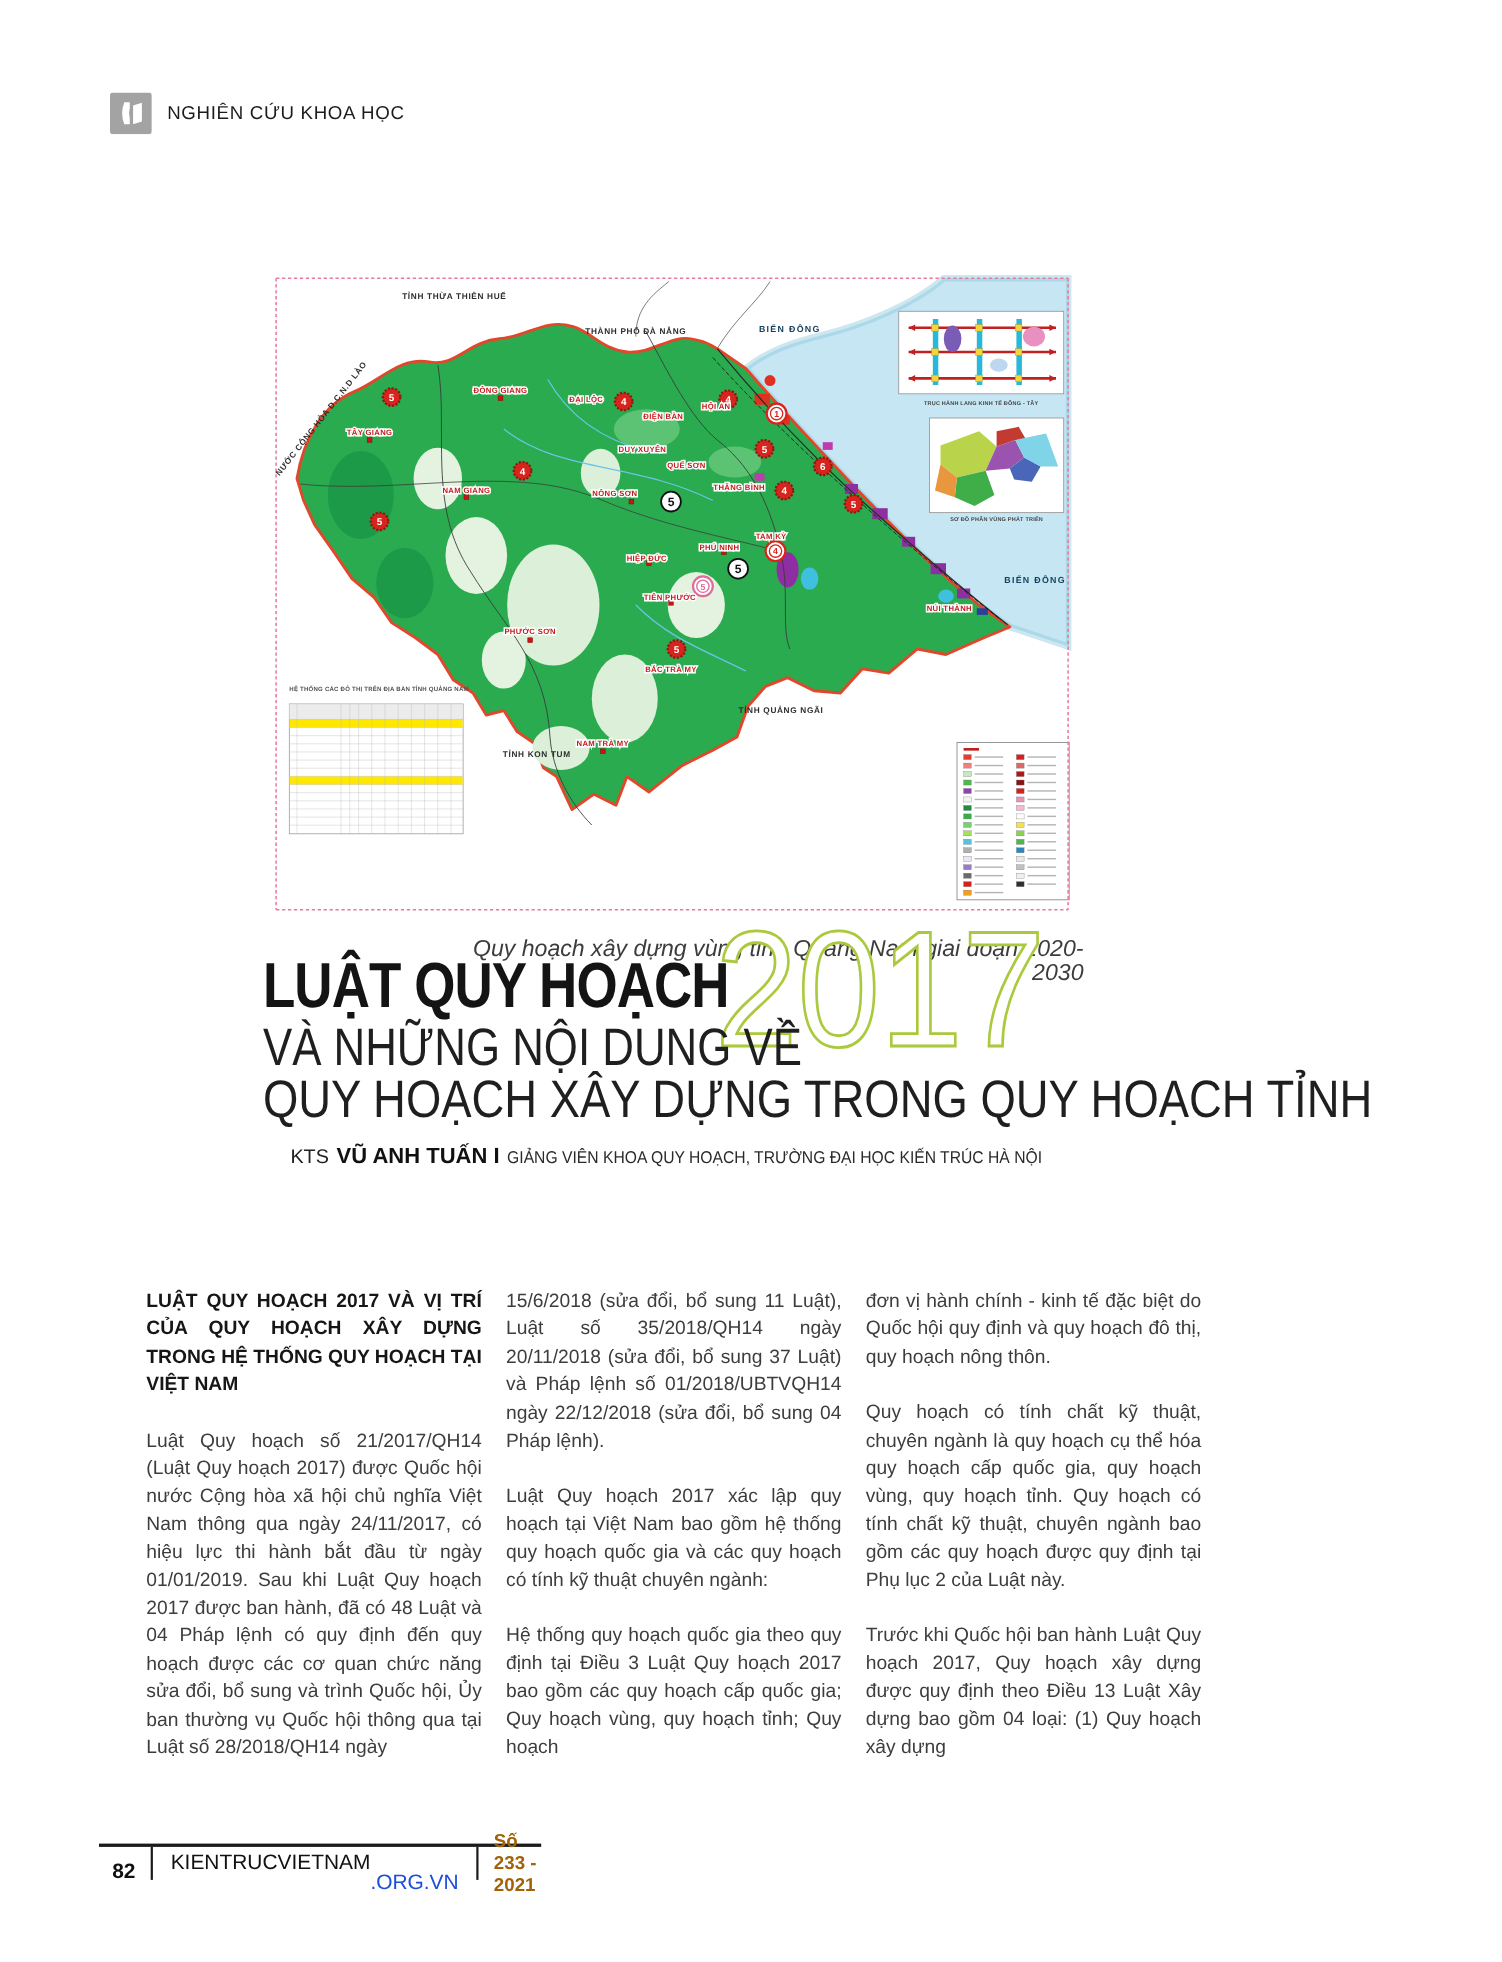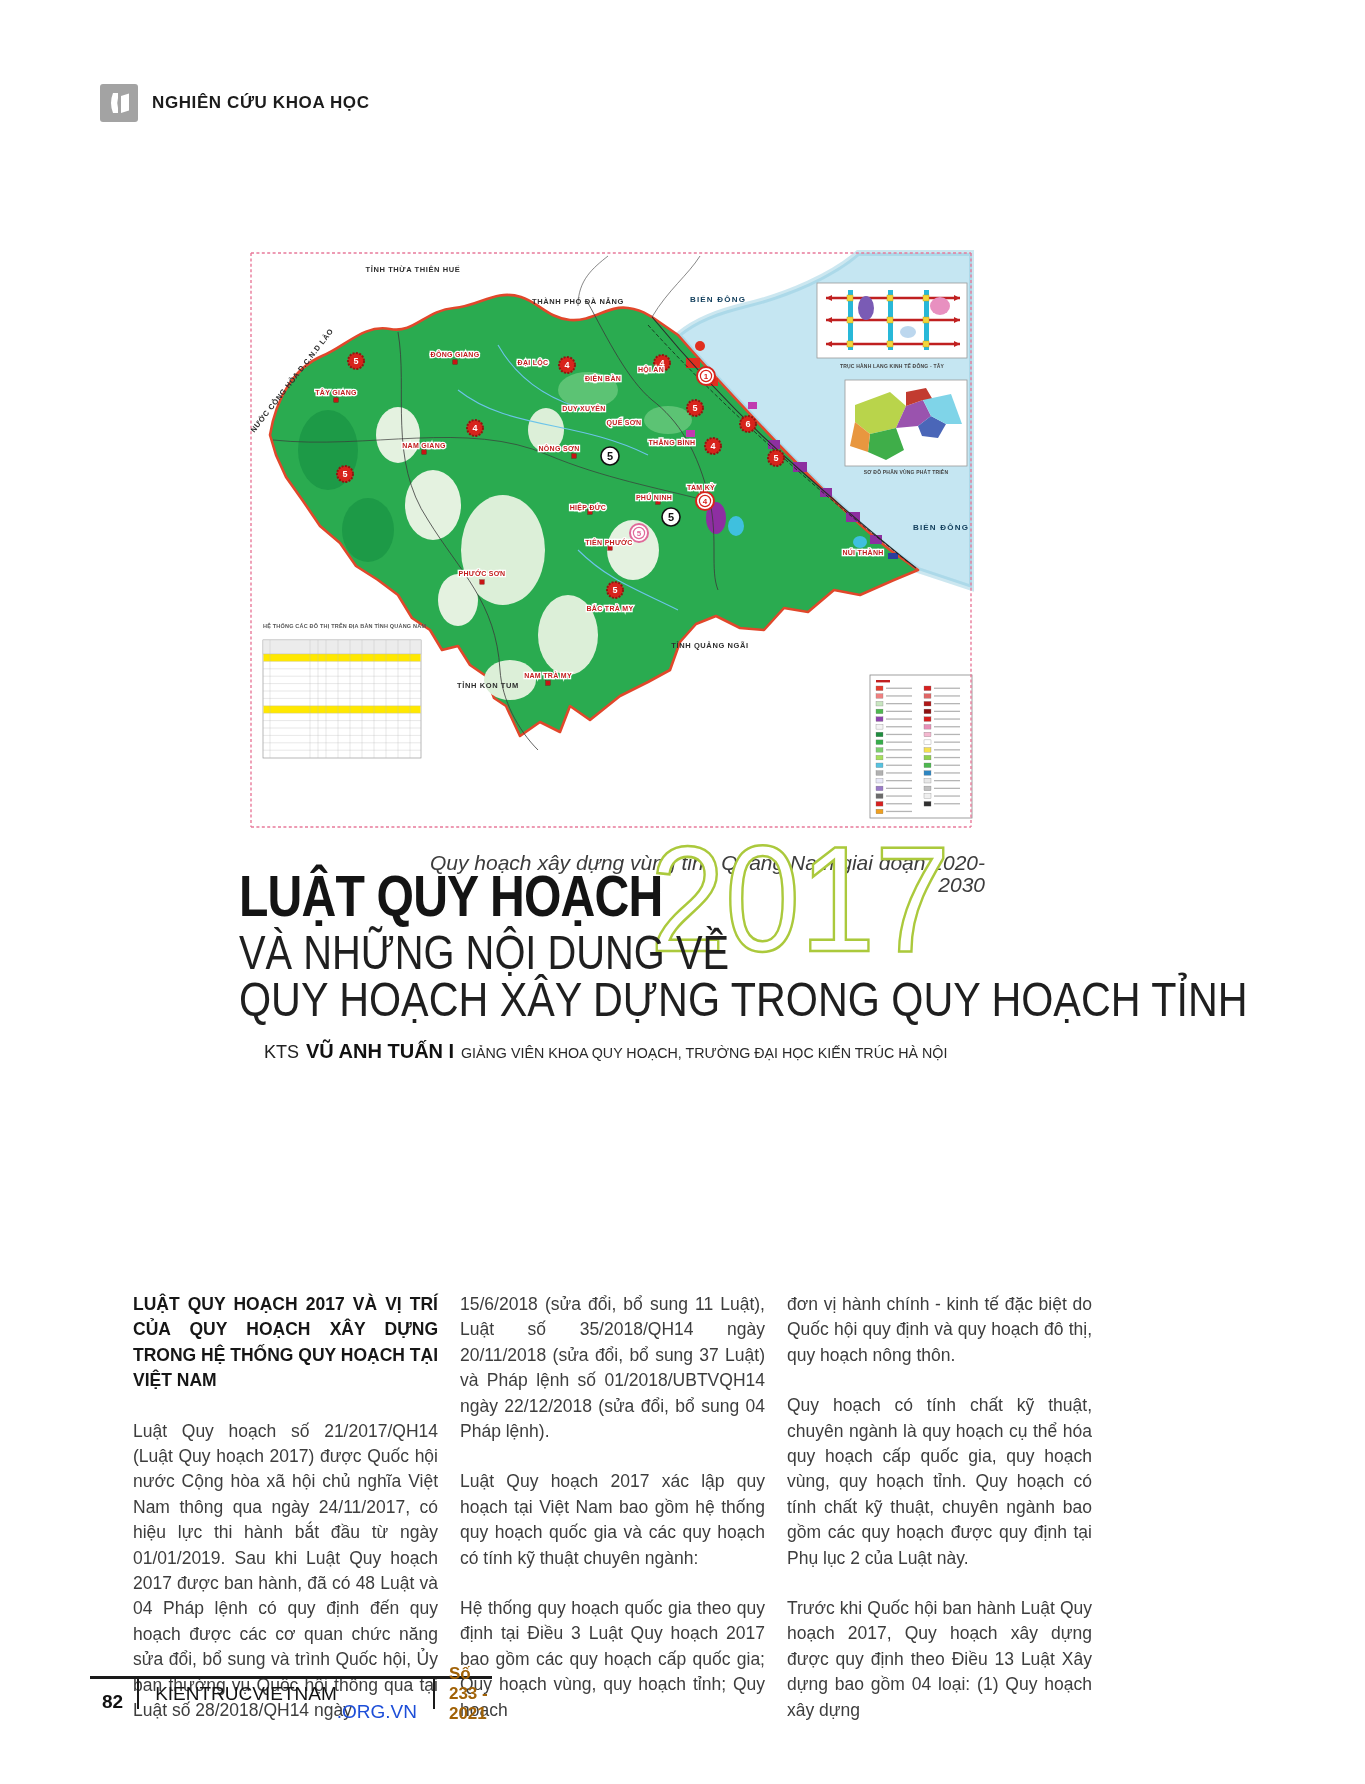--- a/index.html
+++ b/index.html
@@ -2,21 +2,21 @@
 <html><head>
 <meta charset="utf-8">
 <style>
   html,body{margin:0;padding:0;background:#ffffff;}
   .page{position:relative;width:1365px;height:1784px;background:#fff;overflow:hidden;
         font-family:"Liberation Sans",sans-serif;}
 
   
   .hdr{position:absolute;left:100px;top:84px;display:flex;align-items:center;gap:14px;}
   .hdr .logo{width:38px;height:38px;display:block;}
-  .hdr .lbl{font-size:17px;font-weight:bold;letter-spacing:.6px;color:#1c1c1c;}
+  .hdr .lbl{font-size:17px;font-weight:normal;letter-spacing:.6px;color:#1c1c1c;}
 
   
   .map-wrap{position:absolute;left:248px;top:250px;width:726px;height:580px;}
   .map-wrap svg{display:block;width:726px;height:580px;}
   text.nlab{font:bold 7.5px "Liberation Sans",sans-serif;fill:#2d2d2d;letter-spacing:.6px;text-anchor:middle;}
   text.slab{font:bold 8px "Liberation Sans",sans-serif;fill:#14405e;letter-spacing:1.2px;text-anchor:middle;}
   text.dlab{font:bold 7px "Liberation Sans",sans-serif;fill:#c21d1d;letter-spacing:.3px;text-anchor:middle;
             paint-order:stroke;stroke:#ffffff;stroke-width:2.6px;}
   text.cap{font:bold 5px "Liberation Sans",sans-serif;fill:#444;text-anchor:middle;letter-spacing:.2px;}
   text.ttl{font:bold 5.5px "Liberation Sans",sans-serif;fill:#555;letter-spacing:.2px;}
@@ -35,21 +35,21 @@
       transform:scaleX(.83);transform-origin:left top;white-space:nowrap;}
   .t3{position:absolute;left:239px;top:972px;font-size:48px;font-weight:normal;color:#1f1f1f;
       transform:scaleX(.86);transform-origin:left top;white-space:nowrap;}
   .year{position:absolute;left:645px;top:836px;}
   .author{position:absolute;left:264px;top:1040px;display:flex;gap:7px;align-items:baseline;white-space:nowrap;}
   .author .kts{font-size:18px;color:#222;}
   .author .nm{font-size:20px;font-weight:bold;color:#111;}
   .author .af{font-size:15.5px;color:#2a2a2a;transform:scaleX(.92);transform-origin:left bottom;}
 
   
-  .col{position:absolute;top:1292px;width:305px;font-size:17.5px;line-height:25.4px;
+  .col{position:absolute;top:1170px;width:305px;font-size:17.5px;line-height:25.4px;
        text-align:justify;color:#3d3d3d;}
   .col h2{font-size:17.5px;line-height:25.4px;font-weight:bold;color:#161616;margin:0 0 25px 0;}
   .col p{margin:0 0 25px 0;}
   .c1{left:133px;}.c2{left:460px;}.c3{left:787px;}
 
   
   .ftr{position:absolute;left:90px;top:1676px;width:402px;border-top:3px solid #1a1a1a;
        display:flex;align-items:stretch;height:30px;}
   .ftr .fi{display:flex;align-items:center;}
   .ftr .num{font-weight:bold;font-size:19px;color:#111;padding:16px 14px 0 12px;border-right:2px solid #1a1a1a;}

